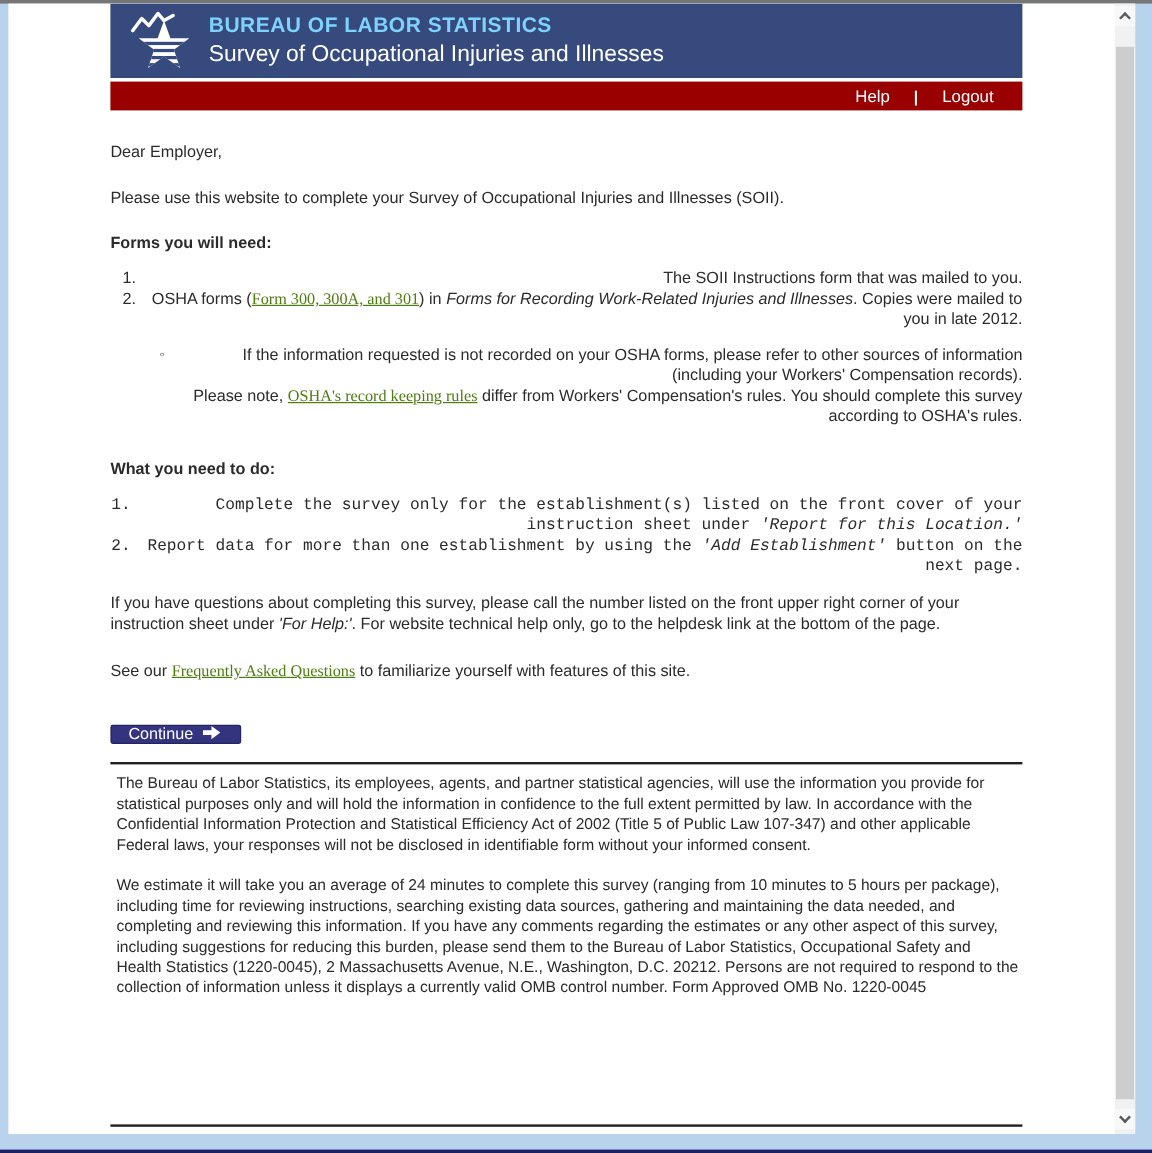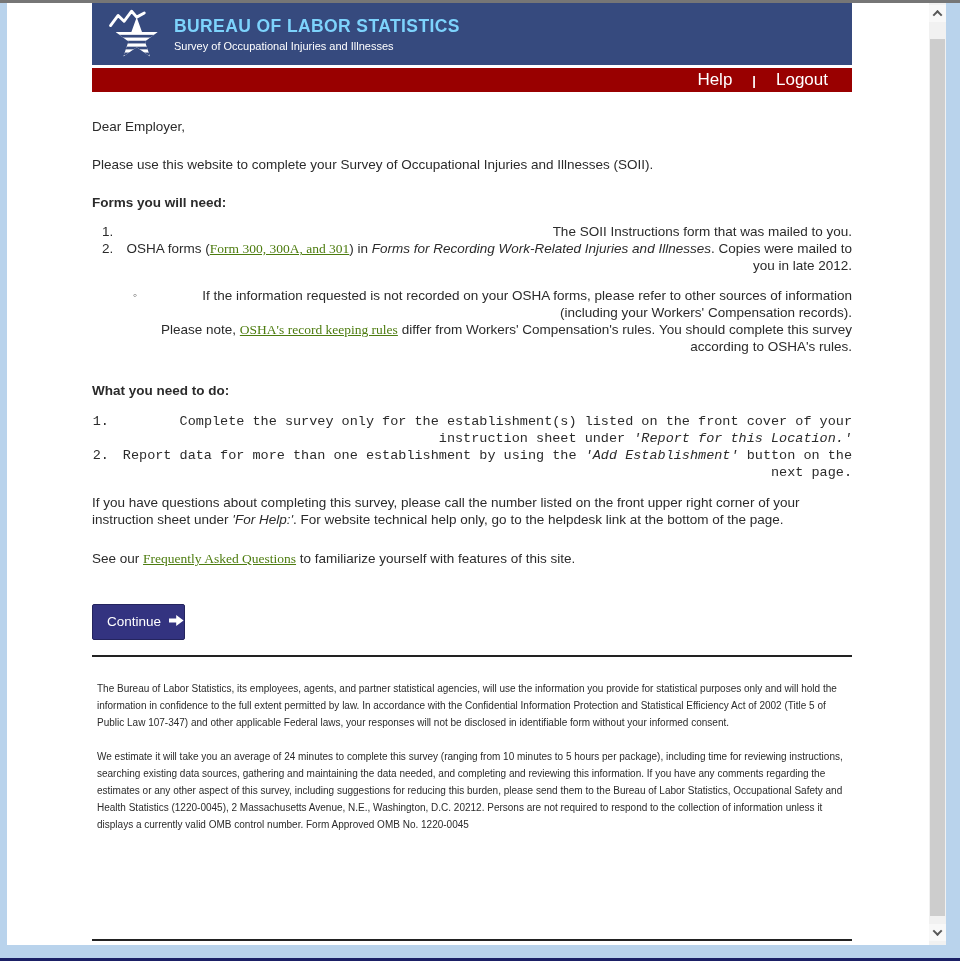--- a/index.html
+++ b/index.html
@@ -28,26 +28,26 @@
   .chev-down{transform:rotate(225deg) translate(1px,1px);}
   .sb-thumb{position:absolute;left:1px;width:15px;top:36px;height:877px;background:#cdcdcd;}
   
   .band{margin-left:85px;width:760px;}
   .header-band{
     height:62px;background:#364a7e;display:flex;align-items:center;
     padding-left:16px;margin-bottom:3px;
   }
   .logo{width:54px;height:52px;margin-right:12px;flex:0 0 auto;}
   .hdr-title{color:#7dd3fc;font-weight:bold;font-size:17.5px;letter-spacing:.4px;}
-  .hdr-sub{color:#fff;font-size:11px;margin-top:3px;}
+  .hdr-sub{color:#fff;font-size:19px;margin-top:3px;}
   .red-band{
     height:24px;background:#990000;display:flex;align-items:center;
     justify-content:flex-end;padding-right:24px;gap:20px;
   }
-  .nav-link{color:#fff;font-size:17px;text-decoration:none;cursor:pointer;}
+  .nav-link{color:#fff;font-size:14px;text-decoration:none;cursor:pointer;}
   .nav-sep{color:#fff;font-size:13px;font-weight:bold;}
   
   .content{margin-left:85px;width:760px;font-size:13.5px;line-height:17px;}
   .content p{margin:0;}
   .greeting{padding-top:26px;}
   .intro{margin-top:21px !important;}
   .sect-heading{font-weight:bold;margin-top:21px;}
   .sect-heading.todo{margin-top:27px;}
   ol.list{margin:12px 0 0 0;padding-left:25px;text-align:right;}
   ol.list.todo{margin-top:14px;font-family:Liberation Mono, monospace;}
@@ -55,24 +55,24 @@
   em{font-style:italic;}
   a.link{color:#4d7c0f;text-decoration:underline;cursor:pointer;font-family:Liberation Serif, serif;}
   ul.sublist{list-style:none;margin:13px 0 4px 0;padding-left:29px;}
   ul.sublist li{position:relative;}
   ul.sublist li::before{content:"◦";position:absolute;left:-13px;top:0;color:#555;font-size:12px;}
   .questions{margin-top:13px !important;}
   .faq{margin-top:22px !important;}
   .continue-btn{
     margin-top:37px;display:flex;align-items:center;gap:8px;
     background:#333380;color:#fff;border:1px solid #24245e;border-radius:2px;
-    font-family:inherit;font-size:13.5px;padding:6px 0 7px 14px;height:36px;cursor:pointer;
+    font-family:inherit;font-size:13.5px;padding:6px 16px 7px 14px;height:16px;cursor:pointer;
   }
   .rule{border:none;border-top:2px solid #222;margin:15px 0 0 0;}
-  .legal{margin-top:23px;margin-left:5px;width:752px;font-size:10px;line-height:17px;color:#2b2b2b;}
+  .legal{margin-top:7px;margin-left:5px;width:752px;font-size:13px;line-height:17px;color:#2b2b2b;}
   .legal p + p{margin-top:17px !important;}
   .footer-rule{border-top:2px solid #222;margin-top:106px;}
   .footer{margin-top:7px;font-size:13.5px;line-height:16.5px;}
   .footer .sep{margin:0 7px 0 9px;font-weight:bold;}
 </style>
 </head>
 <body>
 
 <div class="frame-top"></div>
 

